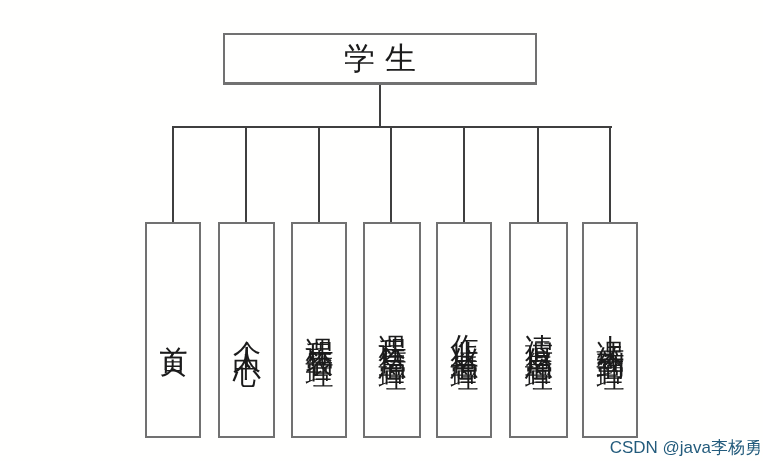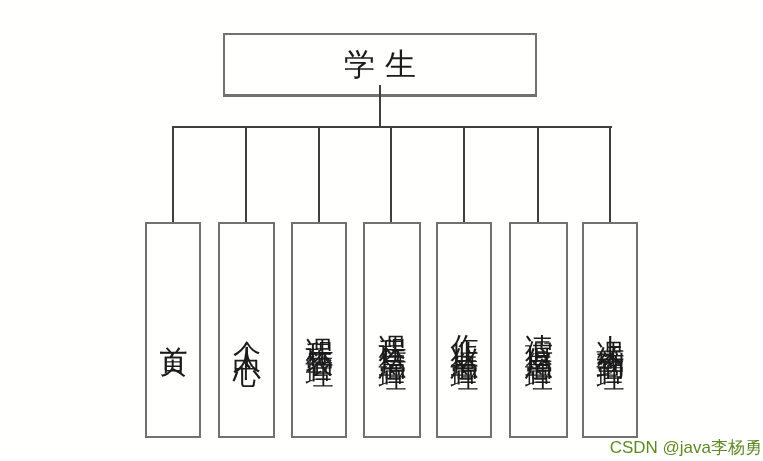--- a/index.html
+++ b/index.html
@@ -20,21 +20,21 @@
     box-sizing:border-box;
     border:2px solid #717171;
     background:#fffffe;
     display:flex;
     align-items:center;
     justify-content:center;
     color:#1b1b1b;
   }
   .root-node{
     left:223px; top:33px;
-    width:314px; height:64px;
+    width:314px; height:52px;
     border-bottom-width:3px;
     font-size:31px;
     letter-spacing:10px;
     text-indent:10px;
     font-weight:400;
   }
   .leaf-node{
     top:222px;
     height:216px;
   }
@@ -77,21 +77,21 @@
   }
   .wm-juejin{
     right:7px; bottom:15px;
     font-size:16px;
     color:#b6b2ac;
     opacity:.9;
   }
   .wm-csdn{
     right:1px; bottom:2px;
     font-size:17px;
-    color:#4d7c0f;
+    color:#0c4a6e;
     opacity:.9;
     margin-left:37px;
   }
 </style>
 </head>
 <body>
 
 <div class="canvas">
 
   <div class="node root-node">

